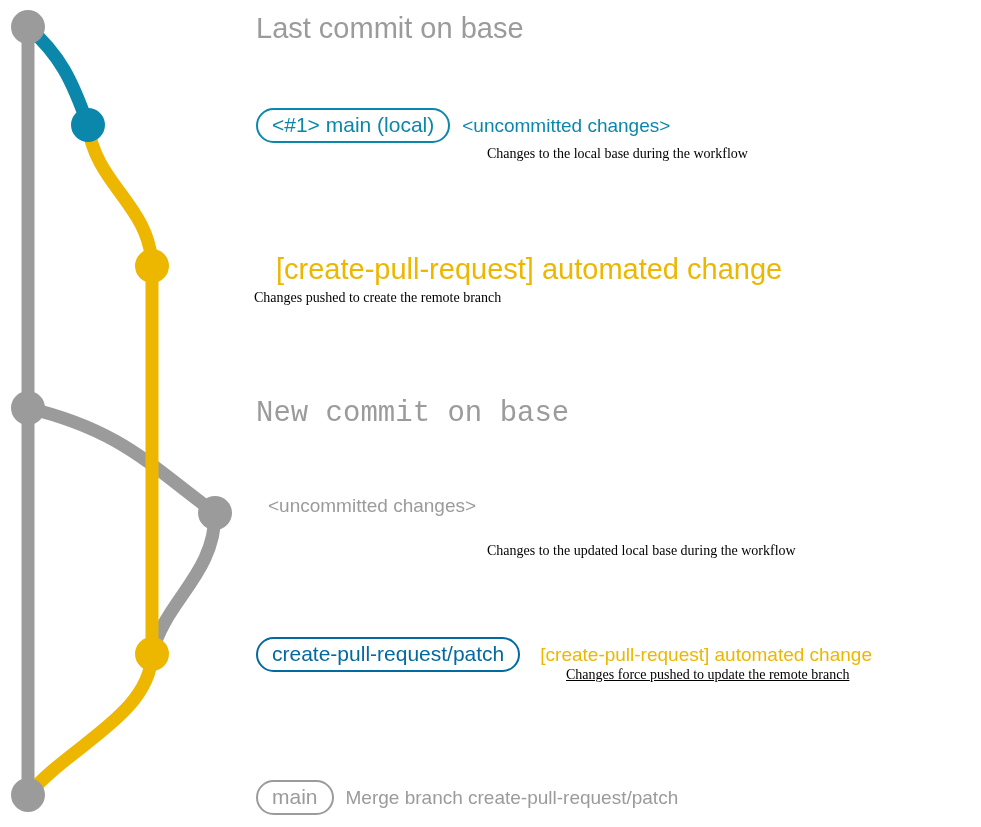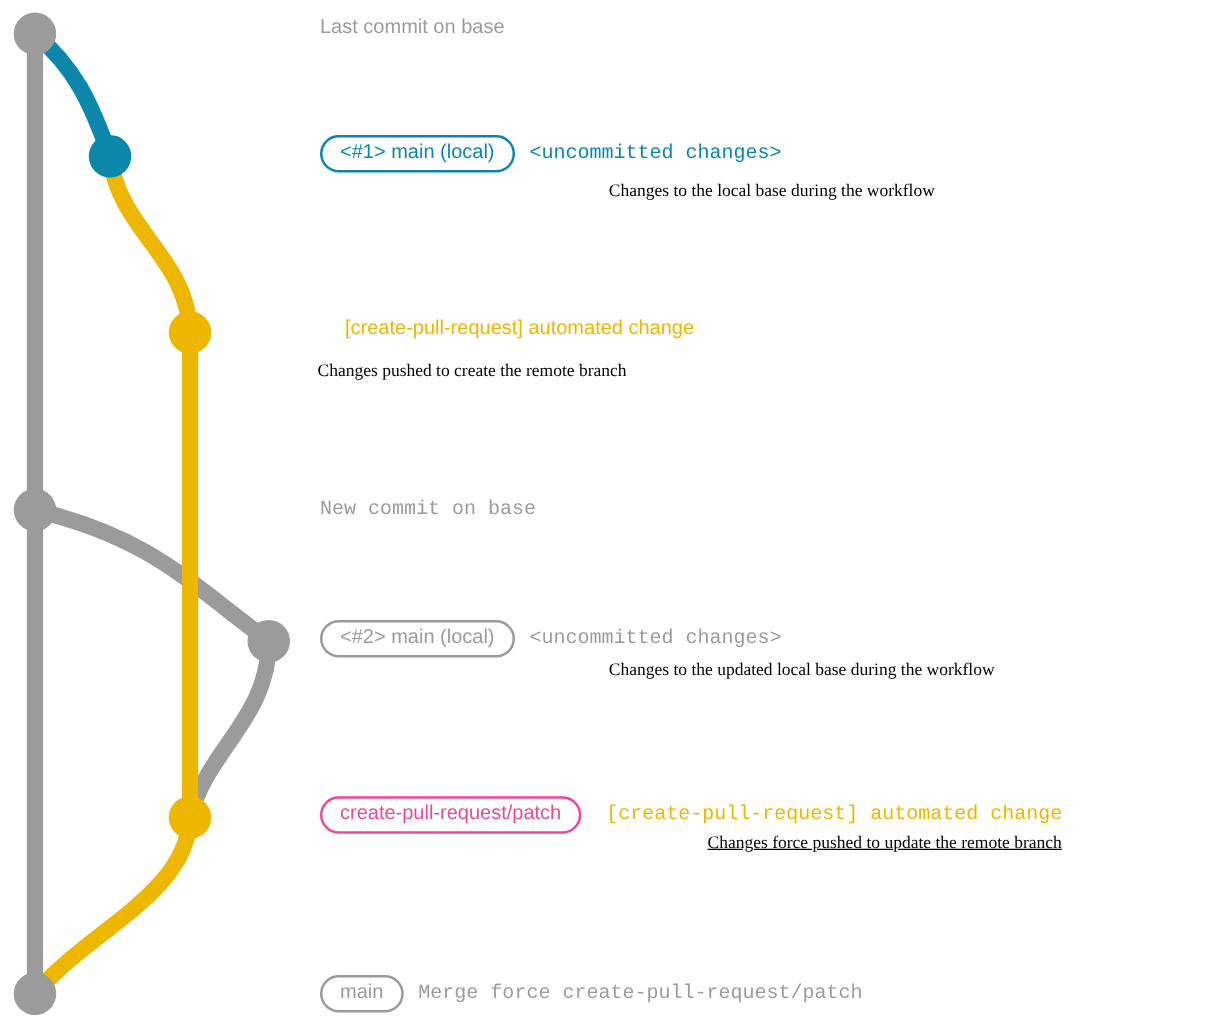--- a/index.html
+++ b/index.html
@@ -26,48 +26,47 @@
     position: absolute;
     display: flex;
     align-items: baseline;
     white-space: nowrap;
   }
   .pill {
     display: inline-block;
     border: 2px solid currentColor;
     border-radius: 18px;
     padding: 4px 14px 6px 14px;
-    font-size: 16px;
+    font-size: 21px;
     line-height: 1;
     background: transparent;
   }
   .subject {
-    font-size: 16px;
+    font-size: 19px;
     line-height: 1;
     margin-left: 12px;
-    font-family: Liberation Mono, monospace;
   }
   .plain-subject {
     position: absolute;
-    font-size: 16px;
+    font-size: 29px;
     line-height: 1;
     white-space: nowrap;
   }
   .body-text {
     position: absolute;
     font-family: "Liberation Serif", serif;
     font-size: 14px;
     line-height: 1;
     color: #000000;
     white-space: nowrap;
   }
   .c-gray  { color: #9b9b9b; }
   .c-blue  { color: #0b87ab; }
   .c-gold  { color: #edb700; margin-left: 20px; }
-  .c-gold-pill { color: #ec4899; }
+  .c-gold-pill { color: #0369a1; }
 </style>
 </head>
 <body>
 
 <svg id="graph-svg" viewBox="0 0 981 827" aria-hidden="true">
 
   <path d="M28,27 L28,795" fill="none" stroke="#9b9b9b" stroke-width="13" stroke-linecap="round"></path>
 
   <path d="M28,408 C120,430 150,465 215,513" fill="none" stroke="#9b9b9b" stroke-width="13" stroke-linecap="round"></path>
 
@@ -97,27 +96,26 @@
   <span class="subject c-blue">&lt;uncommitted changes&gt;</span>
 </div>
 <div class="body-text" style="left:487px; top:147px;">Changes to the local base during the workflow</div>
 
 <div class="plain-subject c-gold" style="left:256px; top:255px;">[create-pull-request] automated change</div>
 <div class="body-text" style="left:254px; top:291px;text-align:center;">Changes pushed to create the remote branch</div>
 
 <div class="plain-subject c-gray" style="left:256px; top:399px;font-family:Liberation Mono, monospace;">New commit on base</div>
 
 <div class="row" style="left:256px; top:496px;">
-  <span class="pill c-gray">&lt;#2&gt; main (local)</span>
   <span class="subject c-gray">&lt;uncommitted changes&gt;</span>
 </div>
-<div class="body-text" style="left:487px; top:530px;">Changes to the updated local base during the workflow</div>
+<div class="body-text" style="left:487px; top:544px;">Changes to the updated local base during the workflow</div>
 
 <div class="row" style="left:256px; top:637px;">
   <span class="pill c-gold-pill">create-pull-request/patch</span>
   <span class="subject c-gold">[create-pull-request] automated change</span>
 </div>
 <div class="body-text" style="left:566px; top:668px;text-decoration:underline;">Changes force pushed to update the remote branch</div>
 
 <div class="row" style="left:256px; top:780px;justify-content:flex-end;">
   <span class="pill c-gray">main</span>
-  <span class="subject c-gray">Merge force create-pull-request/patch</span>
+  <span class="subject c-gray">Merge branch create-pull-request/patch</span>
 </div>
 
 </body></html>

